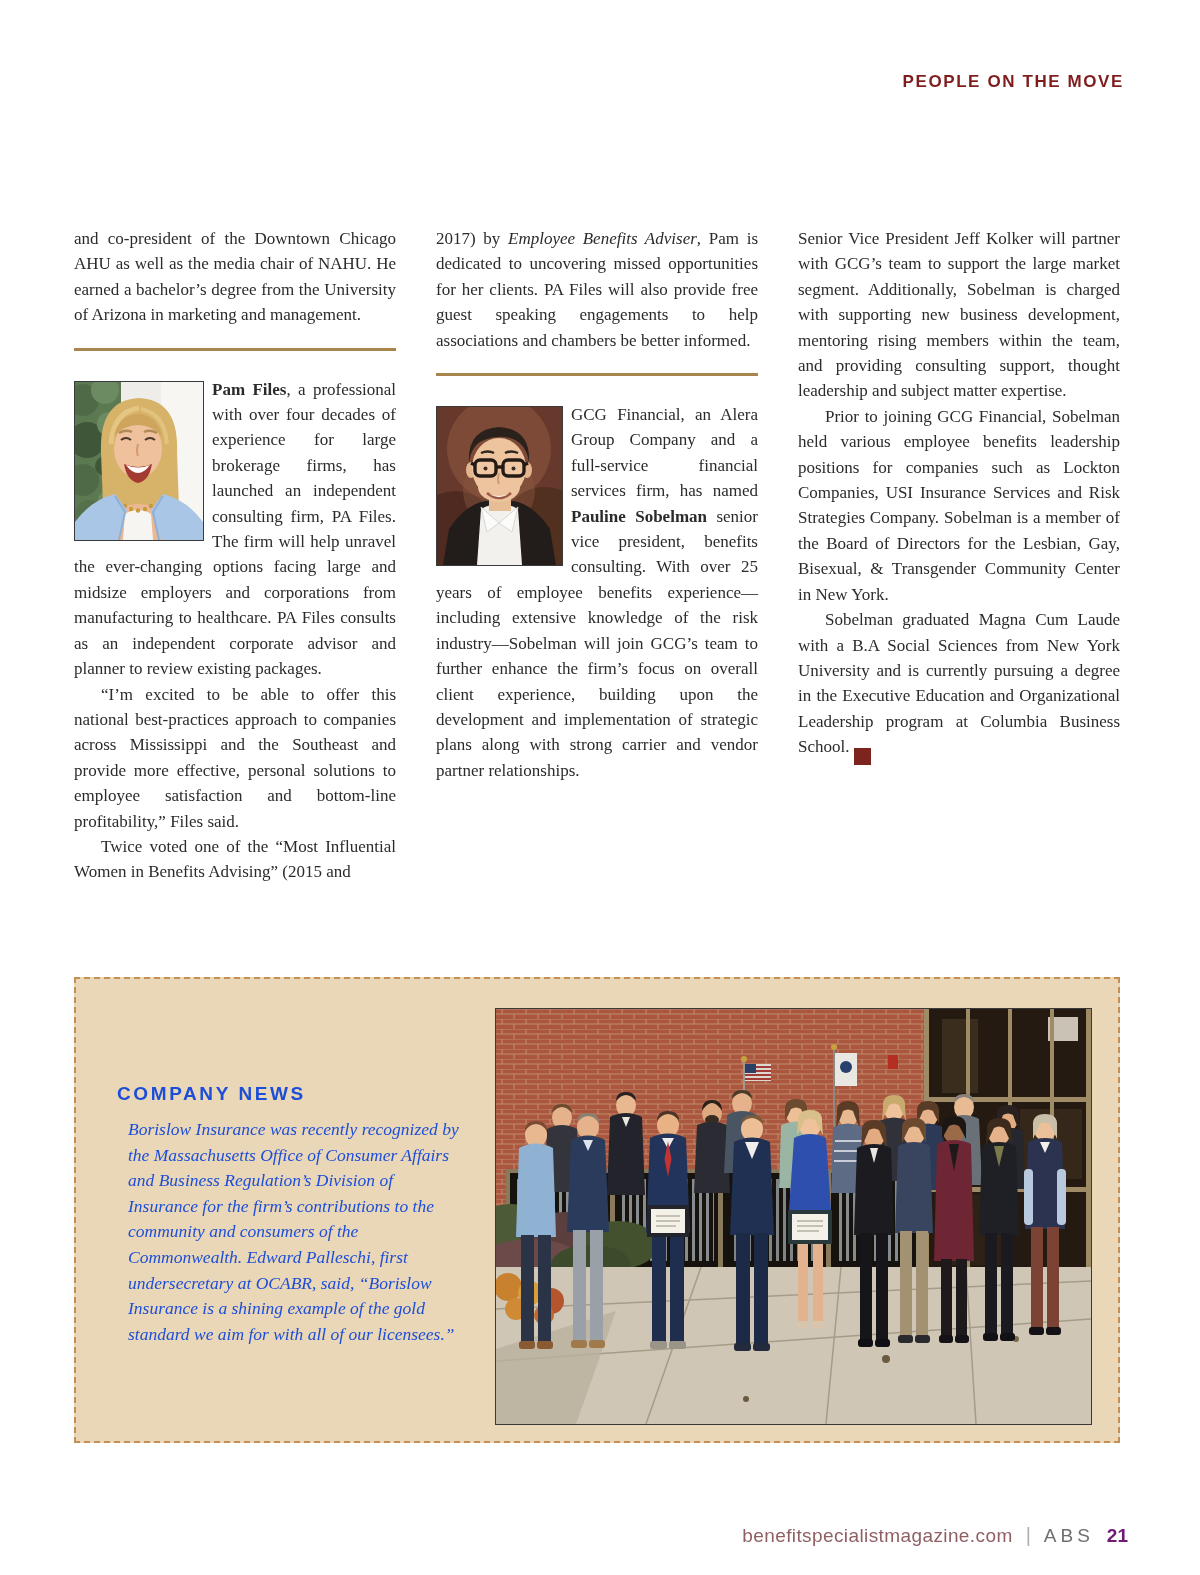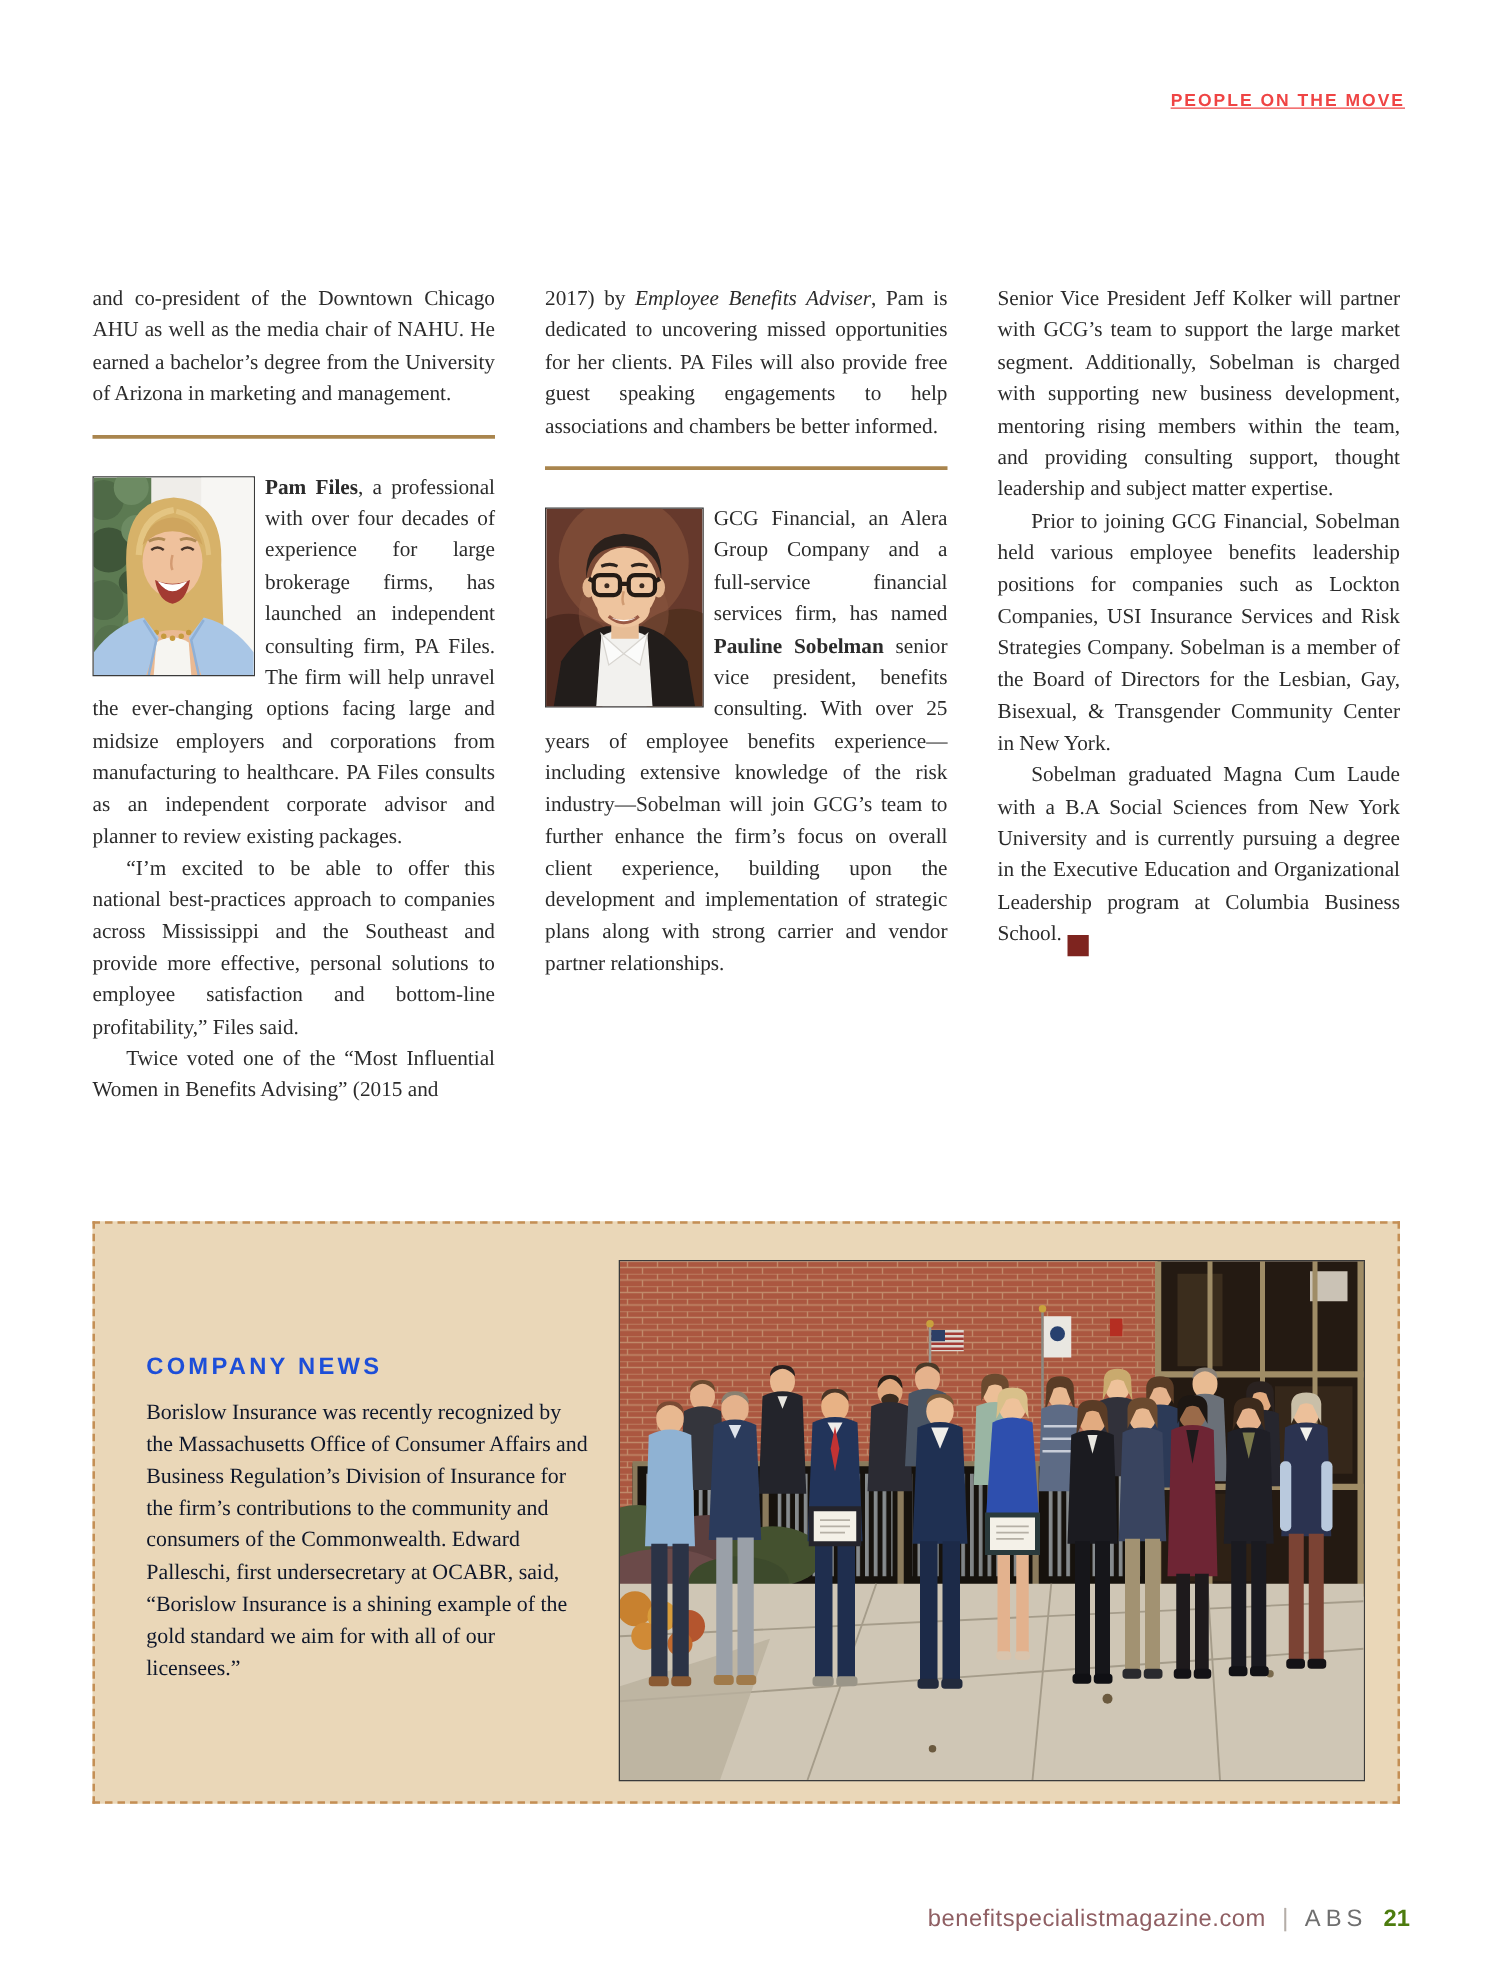--- a/index.html
+++ b/index.html
@@ -1,21 +1,21 @@
 <!DOCTYPE html>
 <html><head>
 <meta charset="utf-8">
 <style>
   html,body{margin:0;padding:0;background:#ffffff;}
   .page{position:relative;width:1200px;height:1575px;background:#ffffff;margin:0 auto;
         font-family:"Liberation Serif",serif;color:#2b2b2b;overflow:hidden;}
 
   
   .kicker{position:absolute;top:72px;right:76px;font-family:"Liberation Sans",sans-serif;
-          font-size:14px;font-weight:bold;letter-spacing:1.6px;color:#ef4444;text-decoration:underline;}
+          font-size:17px;font-weight:bold;letter-spacing:1.6px;color:#7f1d1d;}
 
   
   .columns{position:absolute;left:74px;top:226px;width:1046px;display:flex;gap:40px;justify-content:center;}
   .col{width:332px;font-size:17px;line-height:25.4px;text-align:justify;}
   .col p{margin:0;}
   .col p.indent{text-indent:27px;}
   .rule{border:none;height:3px;background:#a9854e;margin:20px 0 26px 0;}
   .portrait{float:left;margin:4px 8px 2px 0;border:1px solid #3a3a3a;display:block;}
   .ital{font-style:italic;}
   .bname{font-weight:bold;}
@@ -26,31 +26,31 @@
            font-weight:bold;vertical-align:-3px;margin-left:5px;line-height:1;}
   .endmark .em-a{font-size:8px;}
   .endmark .em-bs{font-size:6px;letter-spacing:.5px;}
 
   
   .news-box{position:absolute;left:74px;top:977px;width:1046px;height:466px;box-sizing:border-box;
             background:#ead7b8;border:2px dashed #c48f55;}
   .news-text{position:absolute;left:41px;top:104px;width:356px;}
   .news-heading{font-family:"Liberation Sans",sans-serif;font-weight:bold;font-size:19px;
                 letter-spacing:2.6px;color:#1d4ed8;margin:0 0 12px 0;}
-  .news-body{font-size:17.5px;line-height:25.6px;color:#0f172a;text-align:left;margin:0;}
+  .news-body{font-size:17.5px;line-height:25.6px;color:#1d4ed8;text-align:left;margin:11px;font-style:italic;}
   .group-photo{position:absolute;left:419px;top:29px;width:597px;height:417px;box-sizing:border-box;
                border:1px solid #3a3a3a;background:#cfc6b5;}
 
   
   .footer{position:absolute;top:1524px;right:72px;font-family:"Liberation Sans",sans-serif;
           font-size:19px;display:flex;align-items:baseline;gap:13px;margin-left:32px;}
   .footer-url{color:#8f5f63;letter-spacing:.4px;}
   .footer-div{color:#b5aea8;font-size:20px;}
   .footer-brand{color:#6f6f6f;letter-spacing:4px;text-align:center;}
-  .footer-page{color:#4d7c0f;font-weight:bold;text-align:center;}
+  .footer-page{color:#701a75;font-weight:bold;text-align:center;}
 </style>
 </head>
 <body>
 
 <div class="page">
 
   <div class="kicker">PEOPLE ON THE MOVE</div>
 
   <div class="columns">
 

